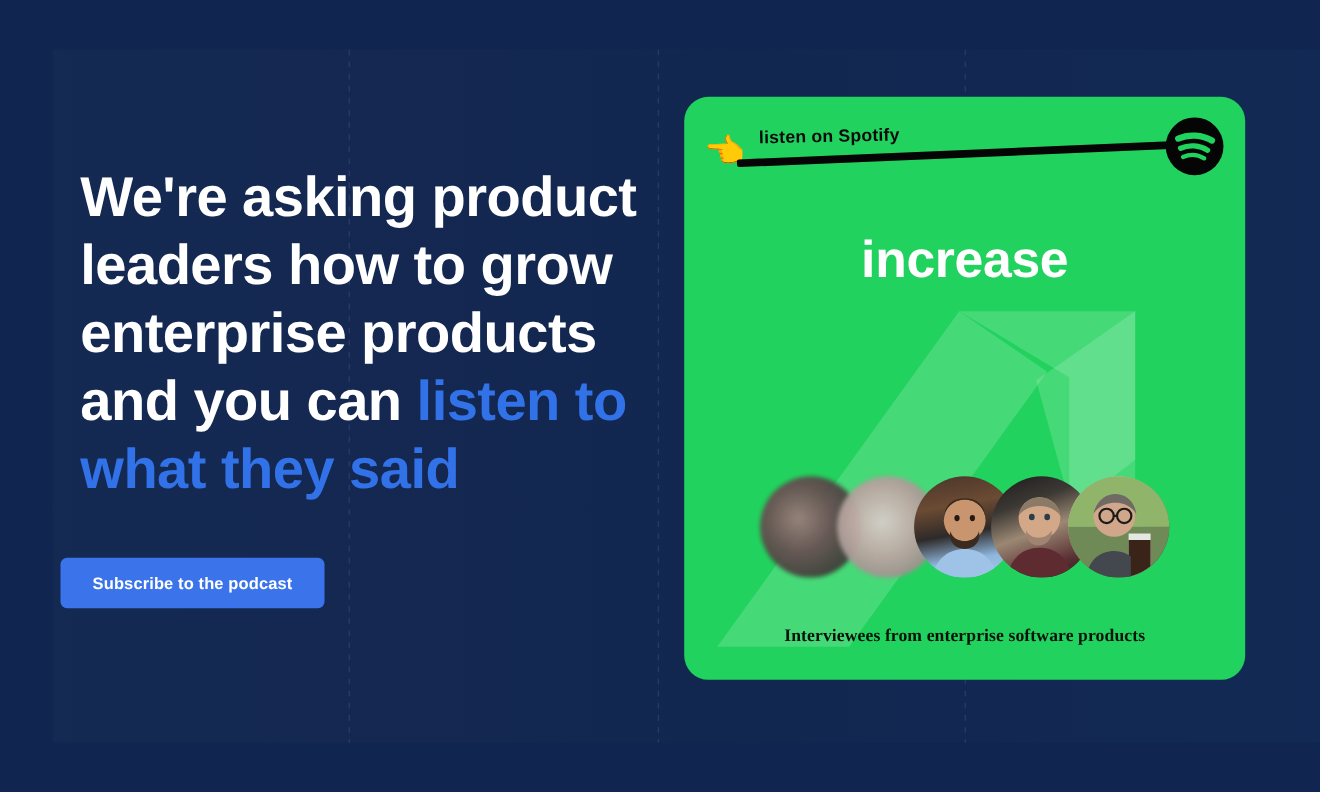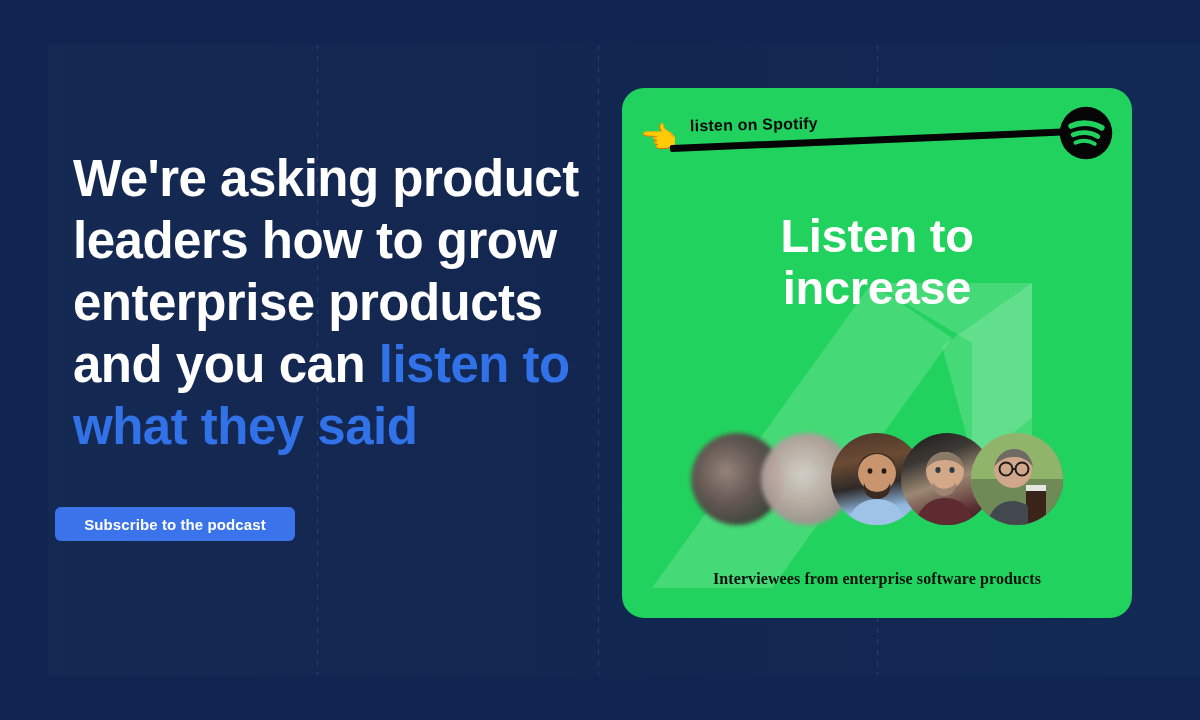--- a/index.html
+++ b/index.html
@@ -36,21 +36,21 @@
     font-size:51px;
     line-height:62px;
     font-weight:700;
     color:#ffffff;
     letter-spacing:-0.5px;
     margin-left:16px;
   }
   .headline .accent { color:#3272e8; }
   .cta {
     position:absolute; left:55px; top:507px;
-    width:240px; height:34px;
+    width:240px; height:46px;
     background:#3b74ea;
     border:none; border-radius:6px;
     color:#ffffff; font-size:15px; font-weight:700;
     font-family:"Liberation Sans", sans-serif;
     cursor:pointer;
     display:flex; align-items:center; justify-content:center;
     letter-spacing:.1px;
   }
 
   
@@ -165,21 +165,20 @@
         <circle cx="32" cy="32" r="30" fill="#050505"></circle>
         <g fill="none" stroke="#22d25e" stroke-linecap="round">
           <path d="M15 24c11-5 25-4 35 2" stroke-width="6.5"></path>
           <path d="M17.5 34c9-4 20-3 28 2" stroke-width="5.5"></path>
           <path d="M20 43c7-3 15.5-2.5 22 1.5" stroke-width="4.5"></path>
         </g>
       </svg>
     </div>
 
     <div class="card-title">
-      <div>Listen to</div>
       <div>increase</div>
     </div>
 
     <div class="avatars">
       <div class="avatar a1"></div>
       <div class="avatar a2"></div>
       <div class="avatar a3">
         <svg class="face" viewBox="0 0 92 92" aria-hidden="true">
           <circle cx="46" cy="40" r="19" fill="#c9956f"></circle>
           <path d="M27 40a19 19 0 0 1 38 0c0-14-8-20-19-20s-19 6-19 20z" fill="#3a2a20"></path>

